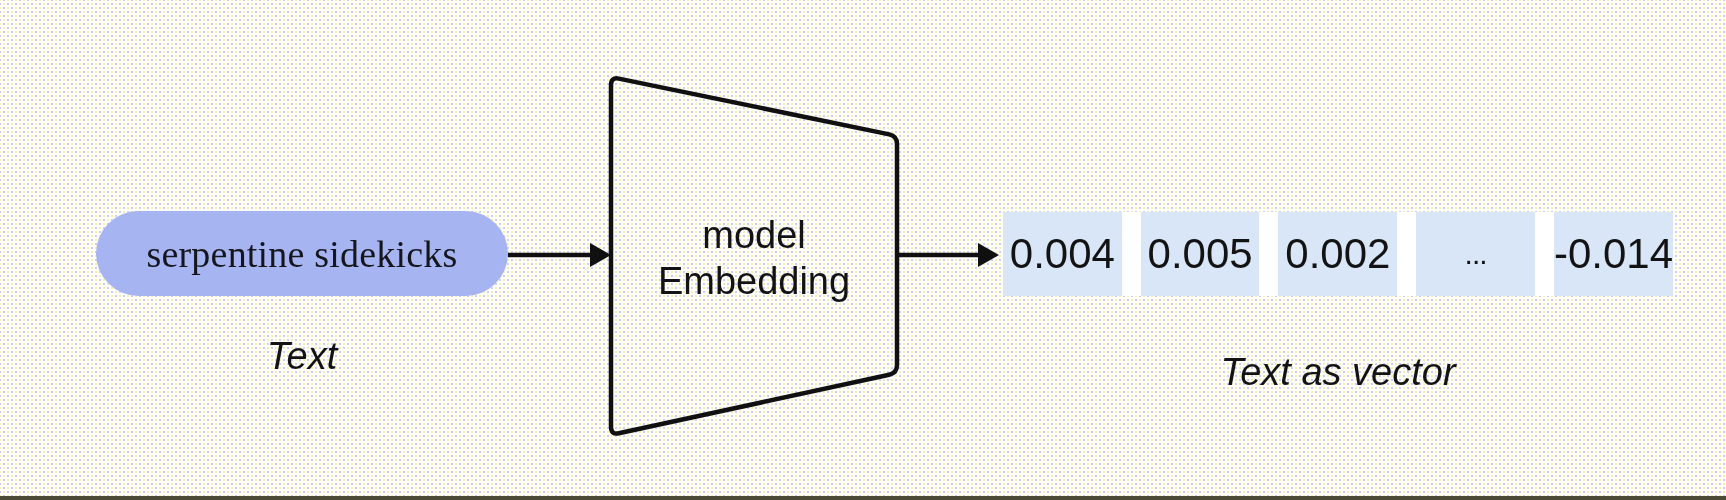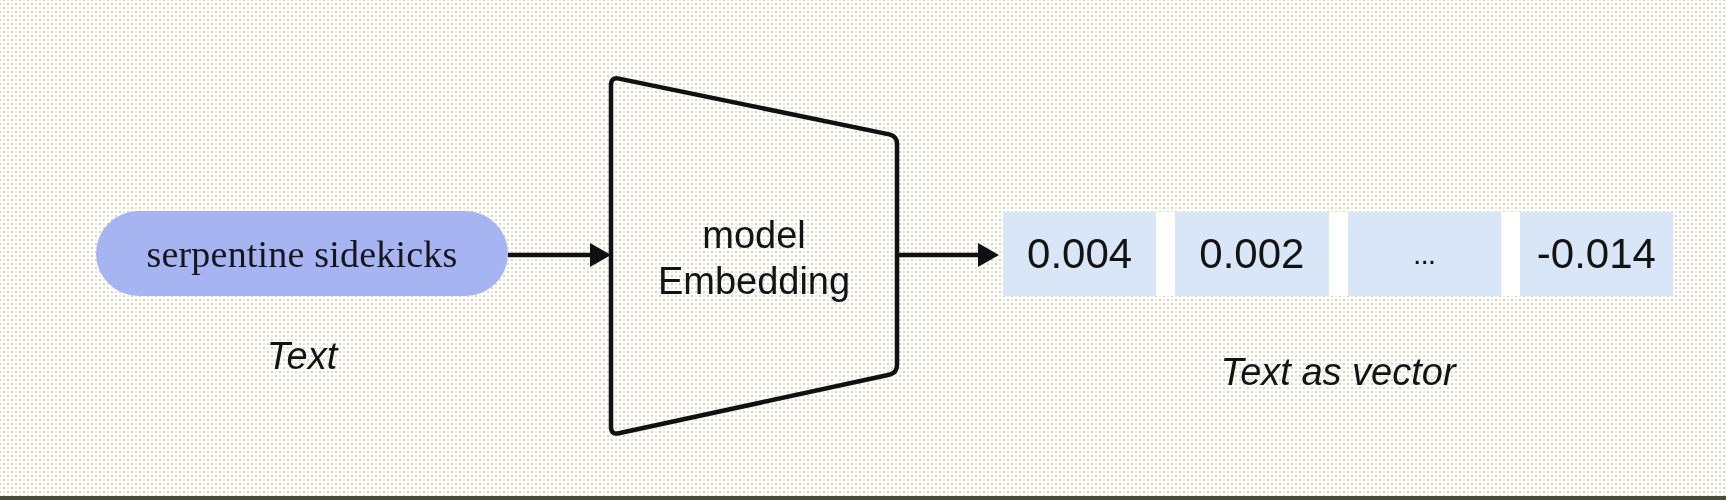--- a/index.html
+++ b/index.html
@@ -99,20 +99,23 @@
   <div class="model-label">
     <div>model</div>
     <div>Embedding</div>
   </div>
 
   <div class="vector-row">
     <div class="vector-cell">
       <span>0.004</span>
     </div>
     <div class="vector-cell">
+      <span>0.005</span>
+    </div>
+    <div class="vector-cell">
       <span>0.002</span>
     </div>
     <div class="vector-cell cell--ellipsis">
       <span>...</span>
     </div>
     <div class="vector-cell">
       <span>-0.014</span>
     </div>
   </div>
 

